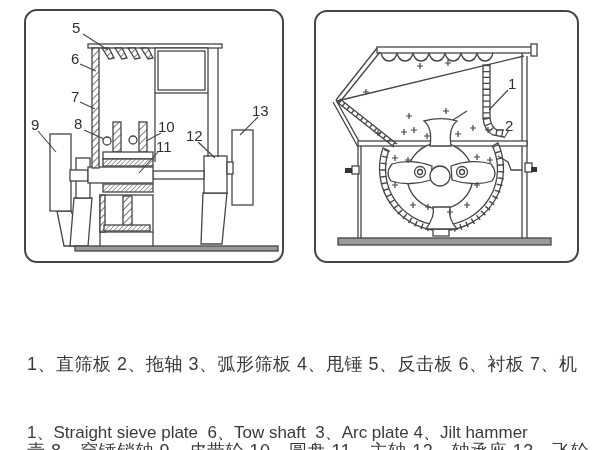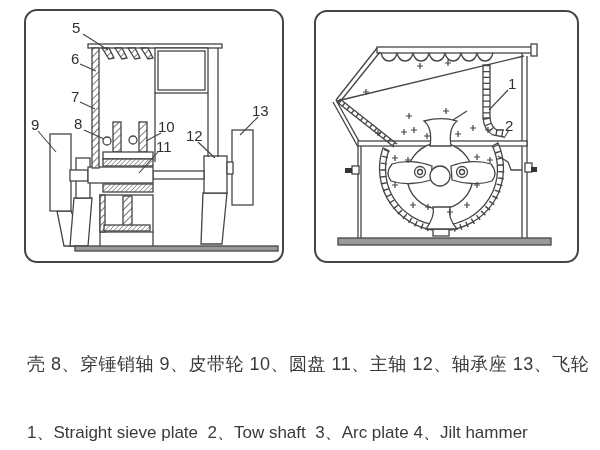--- a/index.html
+++ b/index.html
@@ -179,22 +179,23 @@
     </g>
 
     <g fill="#2f2f2f" stroke="none" font-size="15">
       <text x="508" y="89">1</text>
       <text x="505" y="131">2</text>
     </g>
   </g>
 </svg>
 
 <div class="cap cap-cn">
+  <div>1、直筛板 2、拖轴 3、弧形筛板 4、甩锤 5、反击板 6、衬板 7、机</div>
   <div>壳 8、穿锤销轴 9、皮带轮 10、圆盘 11、主轴 12、轴承座 13、飞轮</div>
 </div>
 
 <div class="cap cap-en">
-  <div>1、Straight sieve plate  2、Tow shaft  3、Arc plate 4、Jilt hammer</div>
+  <div>1、Straight sieve plate  6、Tow shaft  3、Arc plate 4、Jilt hammer</div>
   
   
 </div>
 
 </div>
 
 </body></html>

